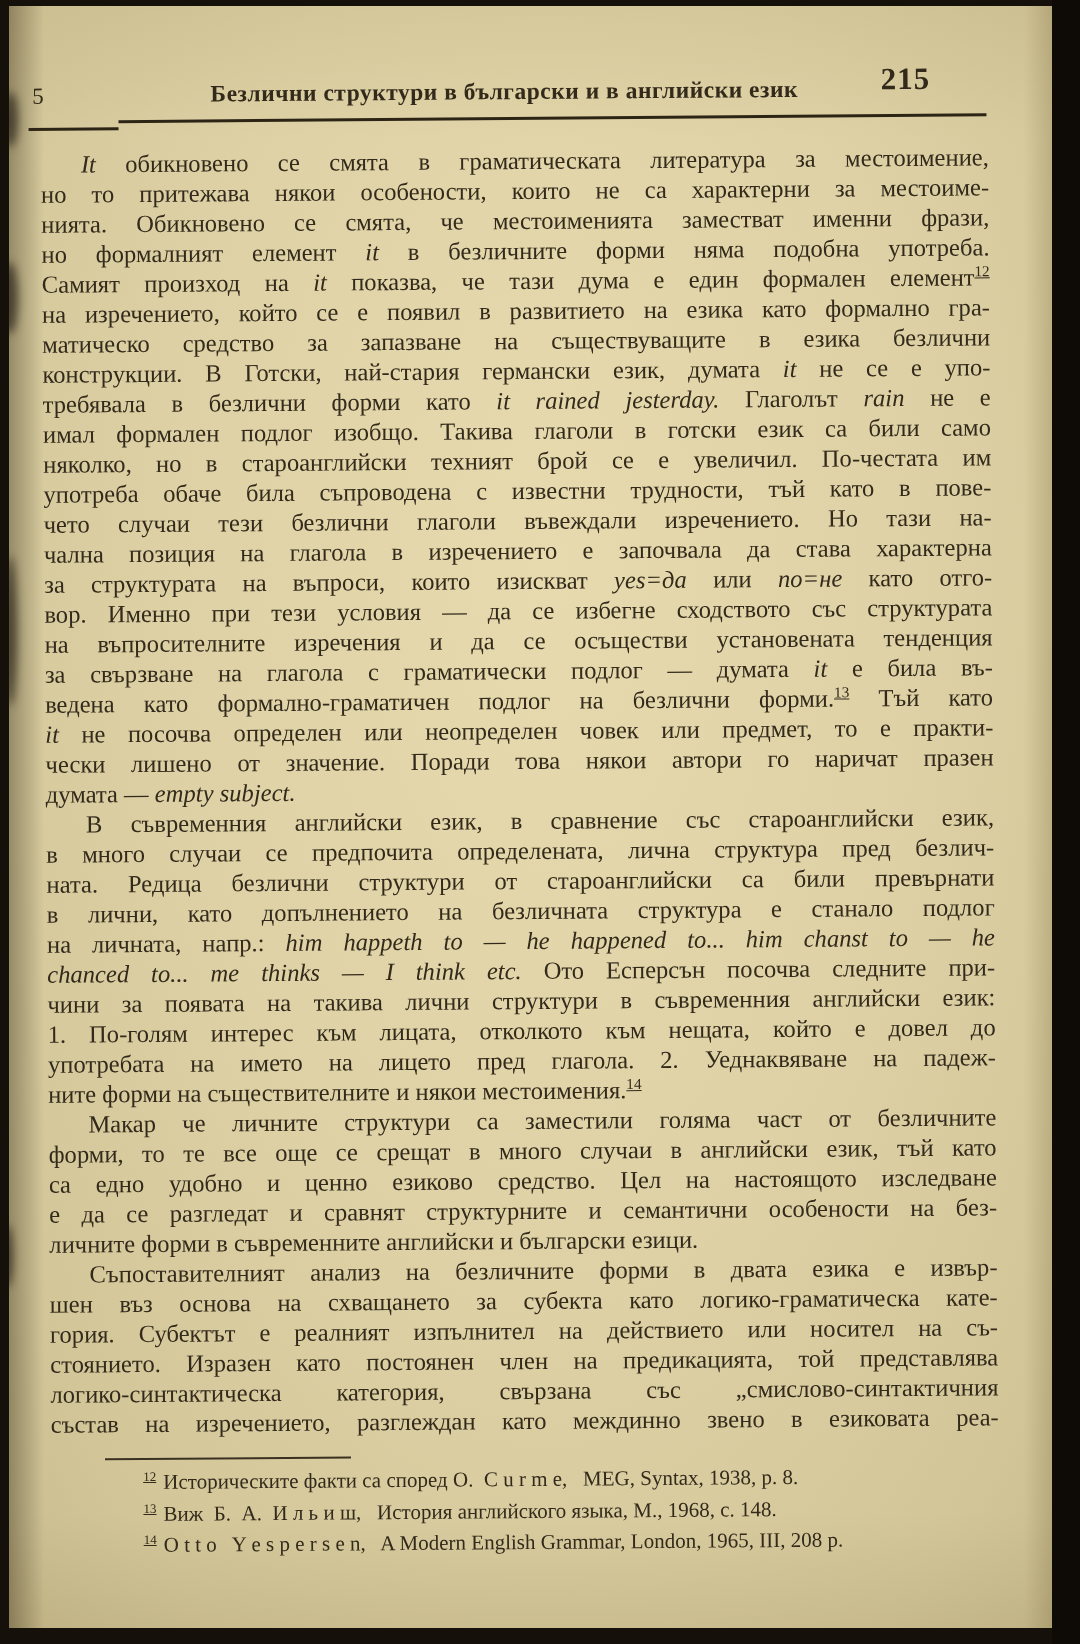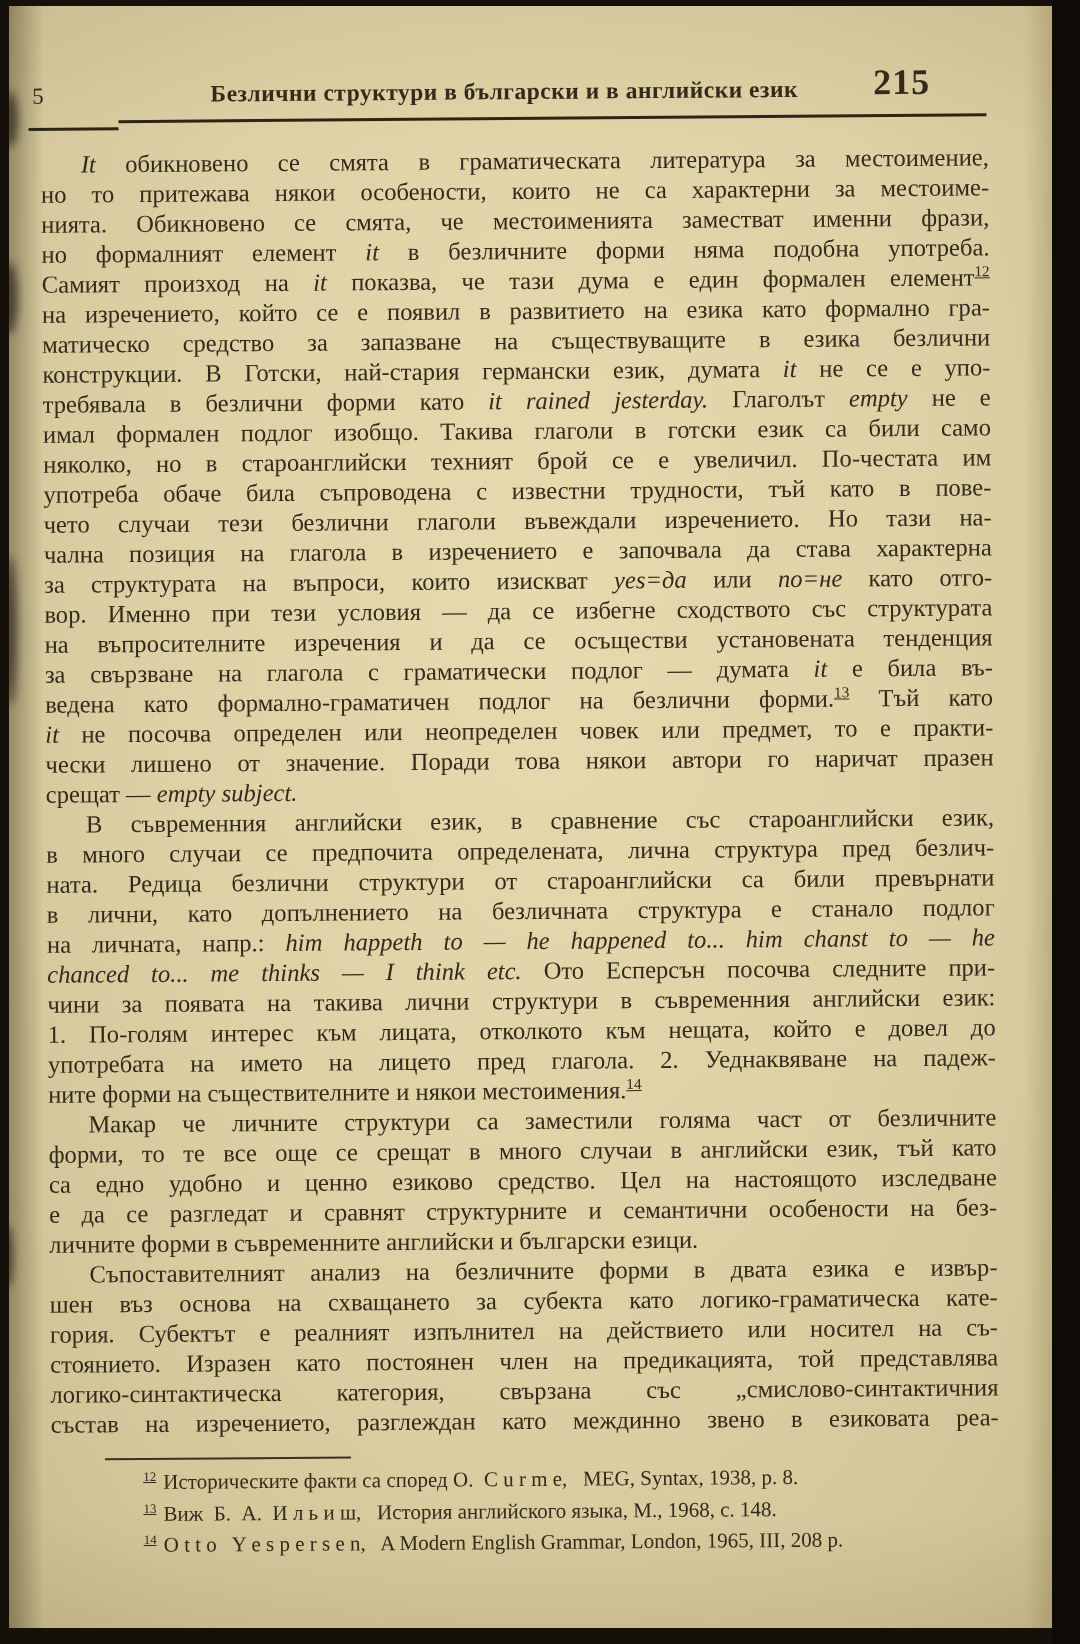--- a/index.html
+++ b/index.html
@@ -11,21 +11,21 @@
       linear-gradient(180deg, rgba(150,130,80,.14), rgba(0,0,0,0) 140px),
       linear-gradient(0deg, rgba(140,120,70,.18), rgba(0,0,0,0) 130px),
       radial-gradient(ellipse at 52% 35%, #e6daae 0%, #ddd1a5 48%, #d2c699 82%, #c7bb8e 100%);
   }
   .tilt{position:absolute;inset:0;transform:rotate(-0.45deg);transform-origin:50% 50%;}
 
   
   .margin-num{position:absolute;left:38px;top:80px;font-size:23px;}
   .running-title{position:absolute;left:140px;top:78px;width:740px;text-align:center;
     font-size:23.5px;font-weight:700;letter-spacing:0.5px;}
-  .page-num{position:absolute;right:116px;top:64px;font-size:36px;font-weight:700;letter-spacing:1px;}
+  .page-num{position:absolute;right:116px;top:64px;font-size:31px;font-weight:700;letter-spacing:1px;}
   .rule-short{position:absolute;left:34px;top:124px;width:90px;height:3px;background:#2c2414;}
   .rule-main{position:absolute;left:124px;top:117px;width:868px;height:3px;background:#2c2414;}
 
   
   .body-text{position:absolute;left:46px;top:146px;width:948px;
     font-size:24.6px;line-height:30px;}
   .line{text-align:justify;text-align-last:justify;}
   .para .line:first-child{text-indent:40px;}
   .para .line:last-child{text-align-last:auto;}
   .para.cont .line:last-child{text-align-last:justify;}
@@ -67,34 +67,34 @@
     <div class="body-text" id="body-text">
         <div class="para">
           <div class="line"><em>It</em><span> обикновено се смята в граматическата литература за местоимение,</span></div>
           <div class="line"><span>но то притежава някои особености, които не са характерни за местоиме-</span></div>
           <div class="line"><span>нията. Обикновено се смята, че местоименията заместват именни фрази,</span></div>
           <div class="line"><span>но формалният елемент </span><em>it</em><span> в безличните форми няма подобна употреба.</span></div>
           <div class="line"><span>Самият произход на </span><em>it</em><span> показва, че тази дума е един формален елемент</span><sup>12</sup></div>
           <div class="line"><span>на изречението, който се е появил в развитието на езика като формално гра-</span></div>
           <div class="line"><span>матическо средство за запазване на съществуващите в езика безлични</span></div>
           <div class="line"><span>конструкции. В Готски, най-стария германски език, думата </span><em>it</em><span> не се е упо-</span></div>
-          <div class="line"><span>требявала в безлични форми като </span><em>it rained jesterday.</em><span> Глаголът </span><em>empty</em><span> не е</span></div>
+          <div class="line"><span>требявала в безлични форми като </span><em>it rained jesterday.</em><span> Глаголът </span><em>rain</em><span> не е</span></div>
           <div class="line"><span>имал формален подлог изобщо. Такива глаголи в готски език са били само</span></div>
           <div class="line"><span>няколко, но в староанглийски техният брой се е увеличил. По-честата им</span></div>
           <div class="line"><span>употреба обаче била съпроводена с известни трудности, тъй като в пове-</span></div>
           <div class="line"><span>чето случаи тези безлични глаголи въвеждали изречението. Но тази на-</span></div>
           <div class="line"><span>чална позиция на глагола в изречението е започвала да става характерна</span></div>
           <div class="line"><span>за структурата на въпроси, които изискват </span><em>yes=да</em><span> или </span><em>no=не</em><span> като отго-</span></div>
           <div class="line"><span>вор. Именно при тези условия — да се избегне сходството със структурата</span></div>
           <div class="line"><span>на въпросителните изречения и да се осъществи установената тенденция</span></div>
           <div class="line"><span>за свързване на глагола с граматически подлог — думата </span><em>it</em><span> е била въ-</span></div>
           <div class="line"><span>ведена като формално-граматичен подлог на безлични форми.</span><sup>13</sup><span> Тъй като</span></div>
           <div class="line"><em>it</em><span> не посочва определен или неопределен човек или предмет, то е практи-</span></div>
           <div class="line"><span>чески лишено от значение. Поради това някои автори го наричат празен</span></div>
-          <div class="line"><span>срещат — </span><em>empty subject.</em></div>
+          <div class="line"><span>думата — </span><em>empty subject.</em></div>
         </div>
         <div class="para">
           <div class="line"><span>В съвременния английски език, в сравнение със староанглийски език,</span></div>
           <div class="line"><span>в много случаи се предпочита определената, лична структура пред безлич-</span></div>
           <div class="line"><span>ната. Редица безлични структури от староанглийски са били превърнати</span></div>
           <div class="line"><span>в лични, като допълнението на безличната структура е станало подлог</span></div>
           <div class="line"><span>на личната, напр.: </span><em>him happeth to — he happened to... him chanst to — he</em></div>
           <div class="line"><em>chanced to... me thinks — I think etc.</em><span> Ото Есперсън посочва следните при-</span></div>
           <div class="line"><span>чини за появата на такива лични структури в съвременния английски език:</span></div>
           <div class="line"><span>1. По-голям интерес към лицата, отколкото към нещата, който е довел до</span></div>

